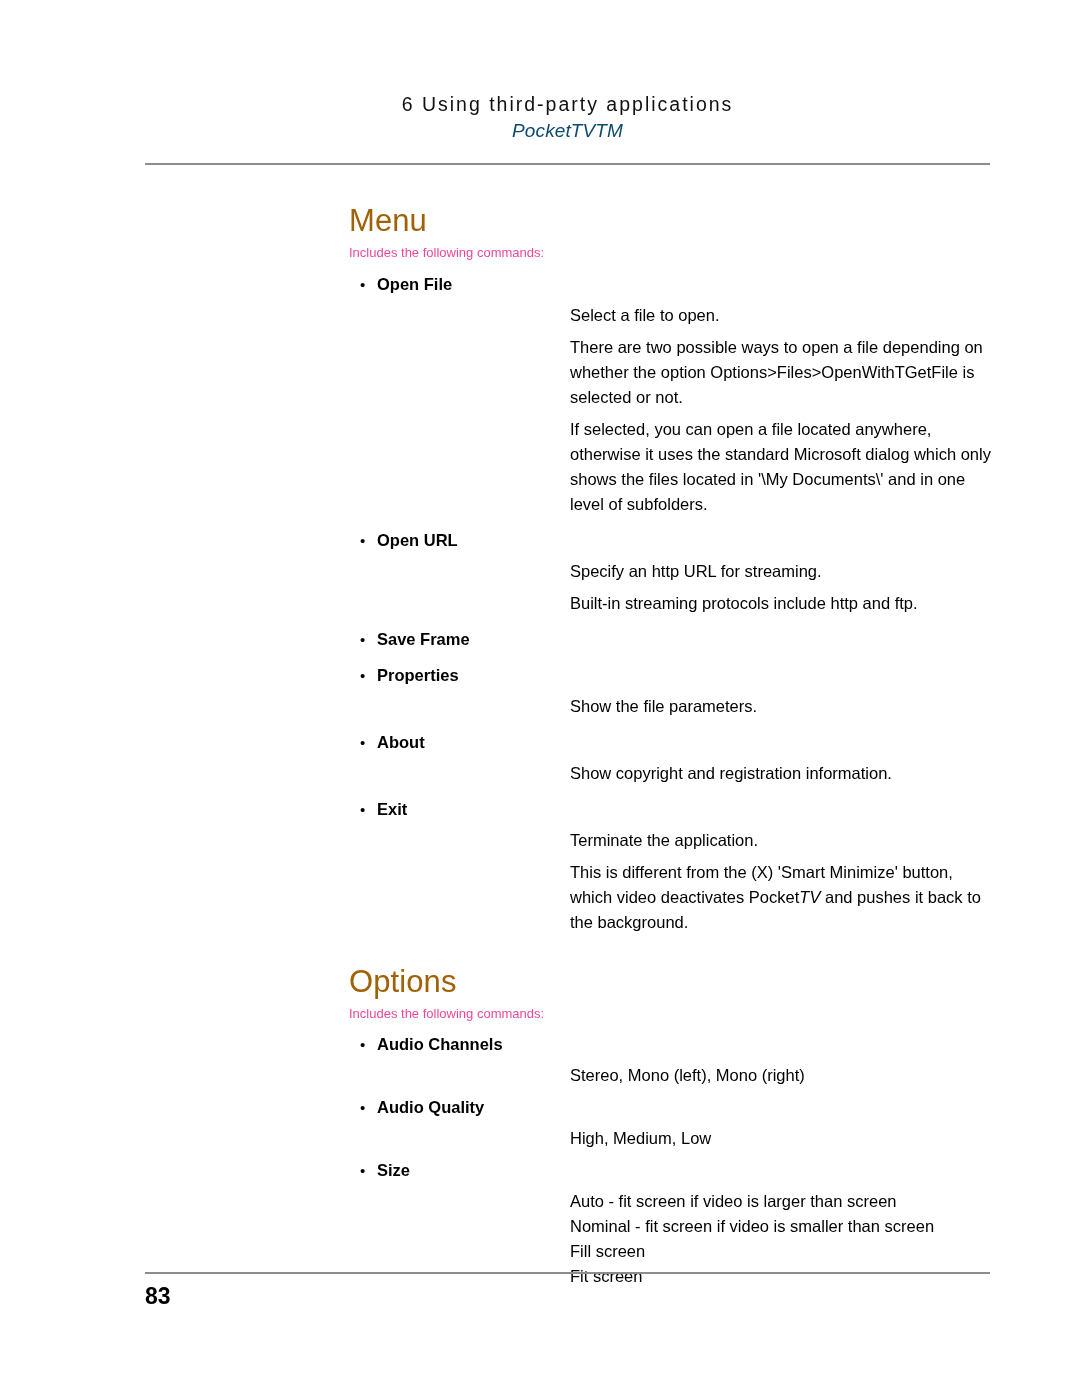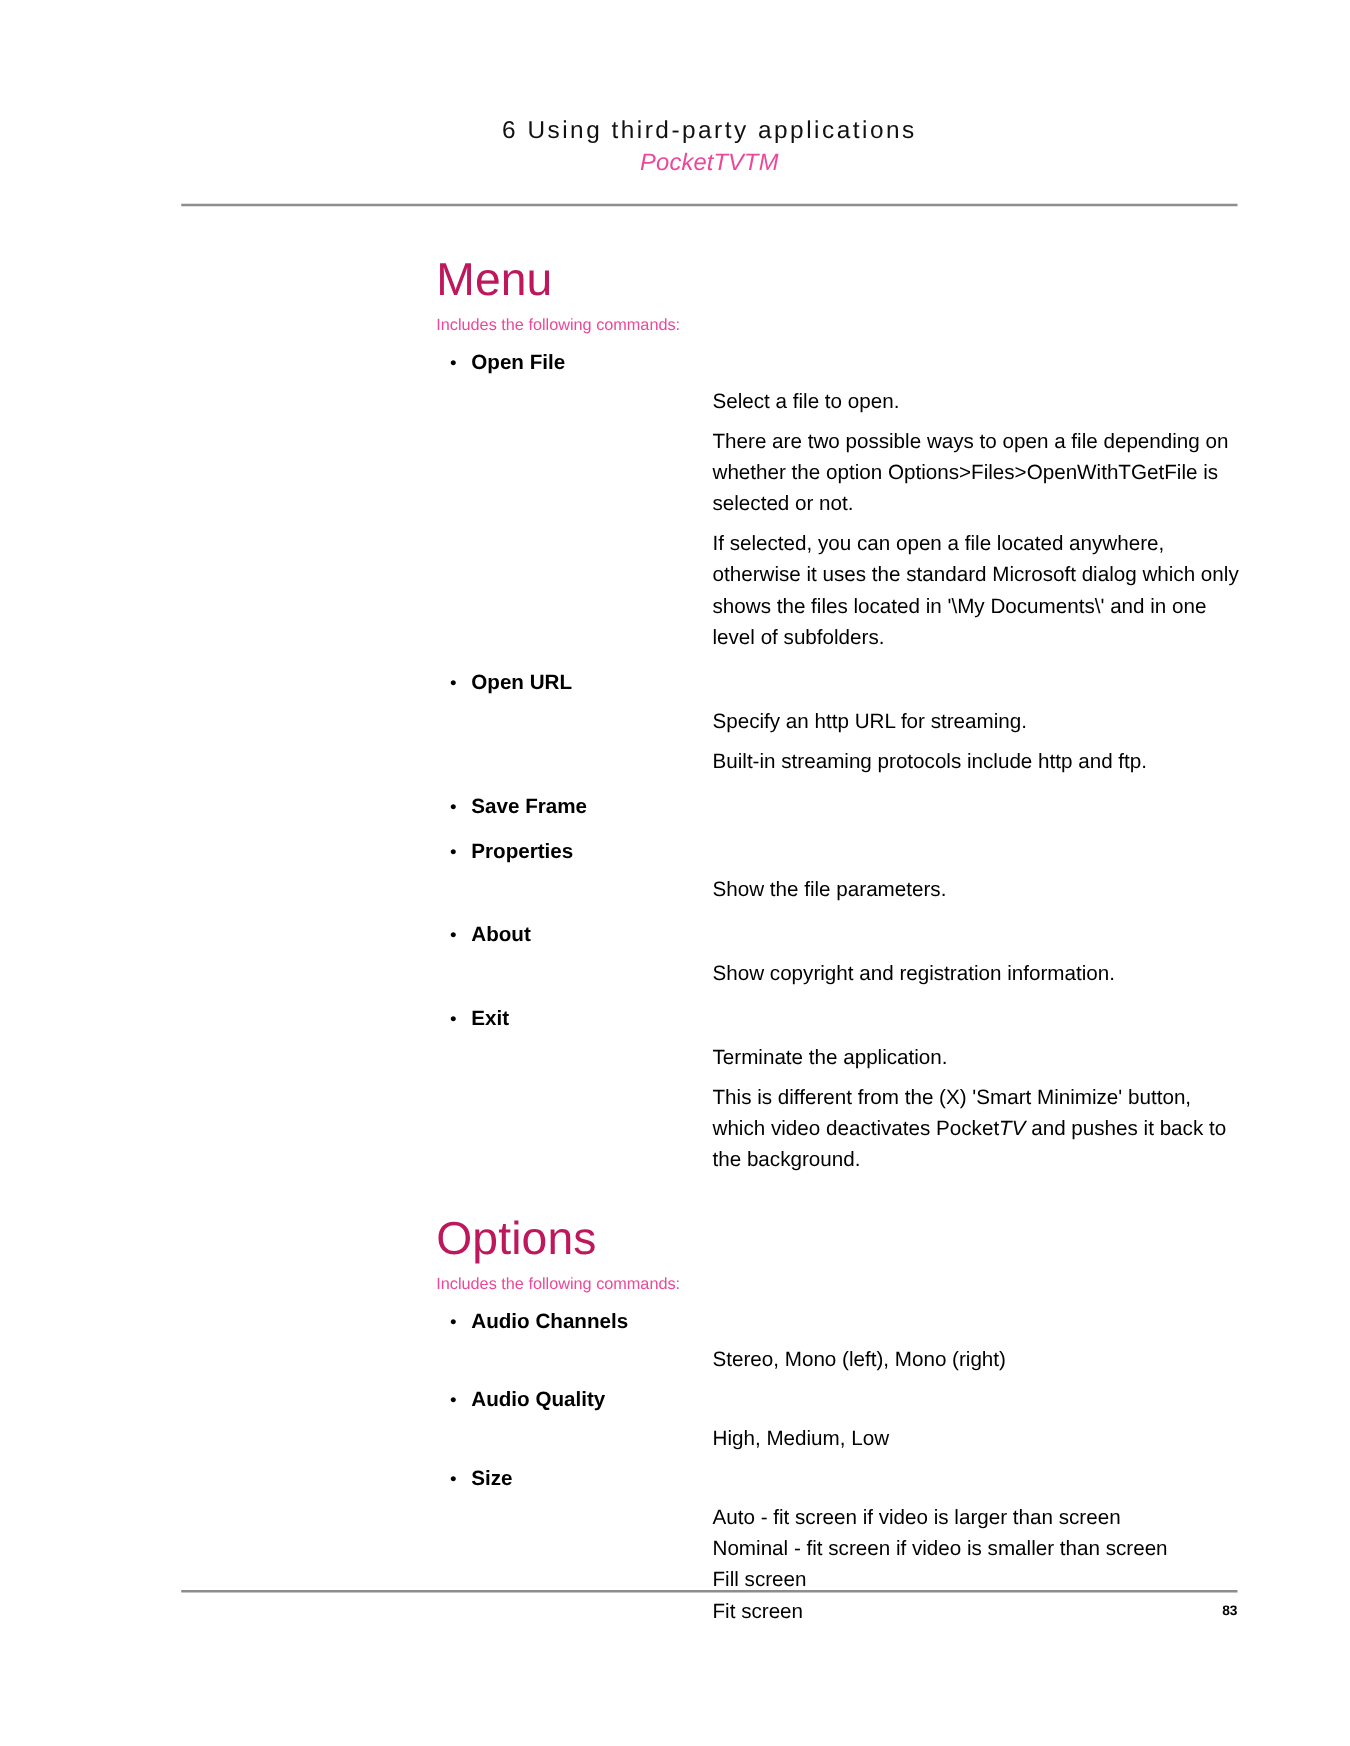--- a/index.html
+++ b/index.html
@@ -29,62 +29,61 @@
     font-weight: 400;
     letter-spacing: 2.0px;
     color: #111;
     line-height: 1.25;
     white-space: nowrap;
   }
   .header-product {
     font-size: 19px;
     font-style: italic;
     font-weight: 400;
-    color: #ec4899;
+    color: #0c4a6e;
     line-height: 1.3;
     margin-top: 3px;
     letter-spacing: 0.1px;
   }
   .rule {
     position: absolute;
     left: 145px;
     width: 845px;
     height: 2px;
     background: #8d8d8d;
   }
   .rule-top { top: 163px; }
   .rule-bottom { top: 1272px; }
 
   
   .page-number {
     position: absolute;
     left: 145px;
     top: 1283px;
     width: 845px;
-    text-align: right;
-    font-size: 11px;
+    font-size: 23px;
     font-weight: 700;
     color: #000;
   }
 
   
   .content {
     position: absolute;
     left: 349px;
     top: 204px;
     width: 645px;
   }
 
   h2.section-title {
-    font-size: 37px;
+    font-size: 31px;
     font-weight: 300;
     letter-spacing: 0.1px;
     margin: 0 0 5px 0;
     line-height: 1.1;
-    color: #be185d;
+    color: #a16207;
   }
   .section-block.second h2.section-title {
     margin-top: 0;
   }
   .section-intro {
     font-size: 13px;
     line-height: 1.5;
     margin: 0 0 9px 0;
     color: #ec4899;
   }

